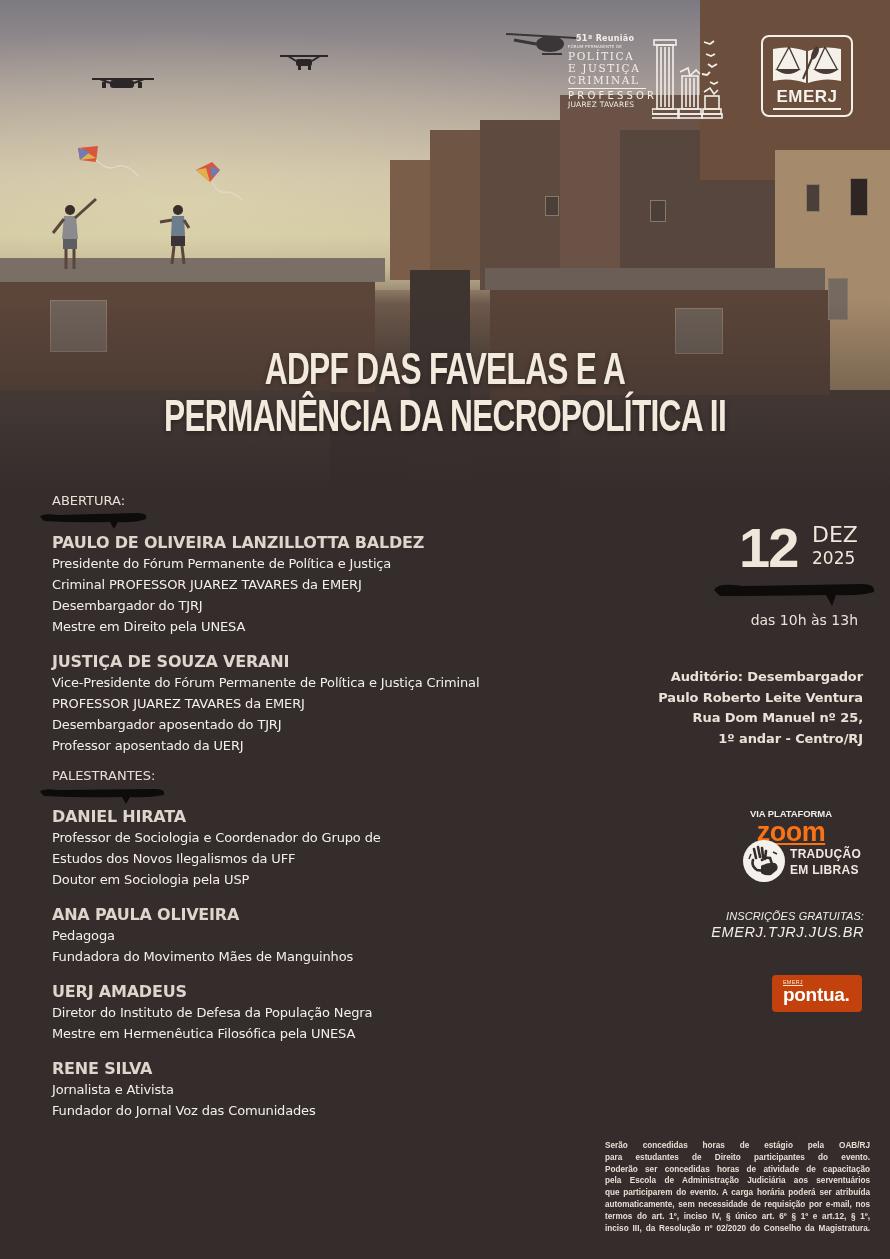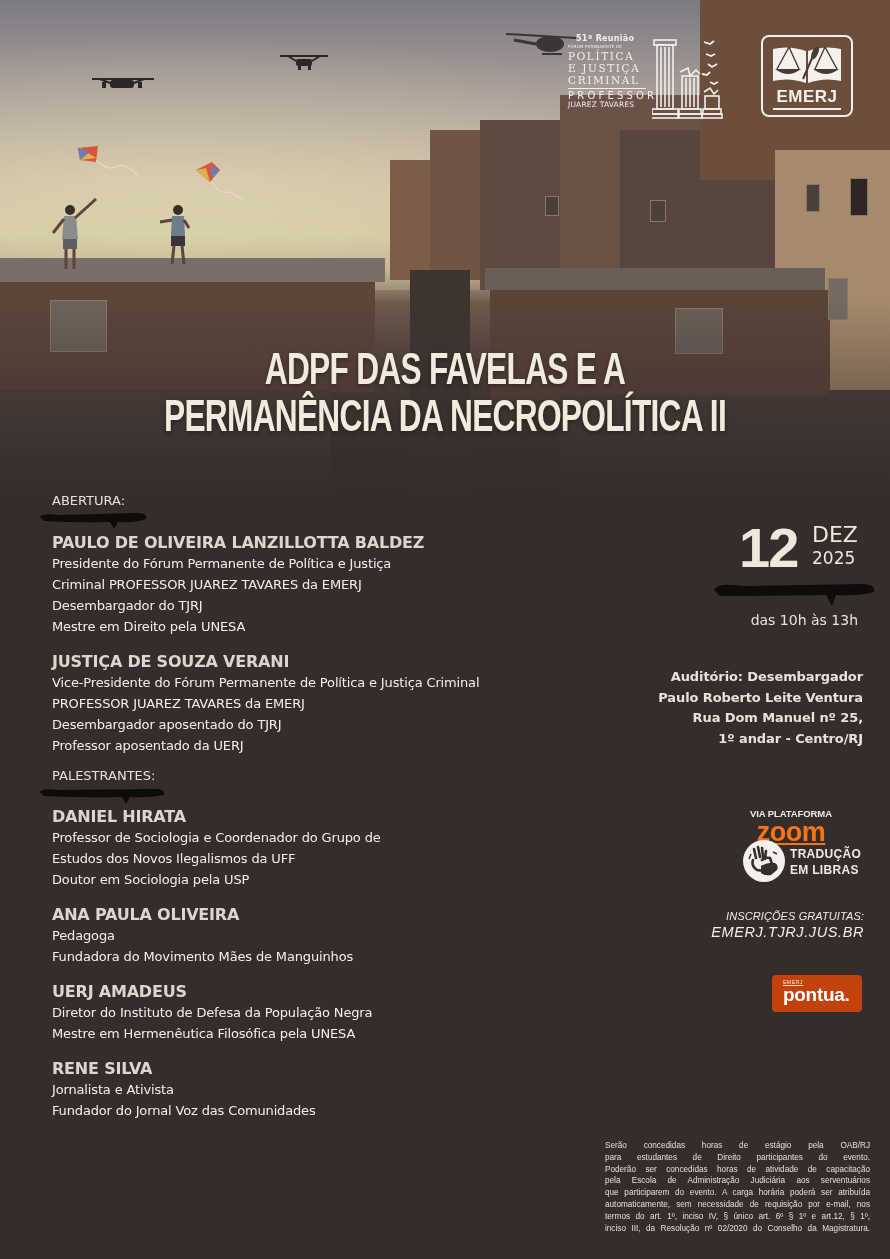--- a/index.html
+++ b/index.html
@@ -89,21 +89,21 @@
   .inscricoes .lbl { font-size: 11px; letter-spacing: .1px; }
   .inscricoes .url { font-size: 14.5px; letter-spacing: .6px; margin-top: 2px; }
 
   .pontua { position: absolute; left: 772px; top: 975px; width: 90px; height: 37px; background: #c2410c; border-radius: 4px; }
   .pontua .small { position: absolute; left: 11px; top: 4px; font-family: "Liberation Sans", sans-serif; font-size: 5.5px; color: #ffe1c4; letter-spacing: .2px; }
   .pontua .small::after { content: ""; position: absolute; left: 0; right: 0; bottom: -1px; height: 1px; background: #ffe1c4; }
   .pontua .word { position: absolute; left: 11px; top: 9px; font-family: "Liberation Sans", sans-serif; font-weight: bold; font-size: 19px; color: #ffffff; letter-spacing: -0.3px; }
 
   .disclaimer {
     position: absolute; left: 605px; top: 1140px; width: 265px;
-    font-family: "Liberation Sans", sans-serif; font-size: 8.2px; line-height: 11.8px; font-weight: normal;
+    font-family: "Liberation Sans", sans-serif; font-size: 8.2px; line-height: 11.8px; font-weight: bold;
     color: #e6dfd4; text-align: justify; text-align-last: justify;
   }
 </style>
 </head>
 <body>
 
 <div class="hero">
   <div class="sky-haze"></div>
 
   <div class="bldg" style="left:390px;top:160px;width:70px;height:120px;background:#7a5e4a;"></div>

